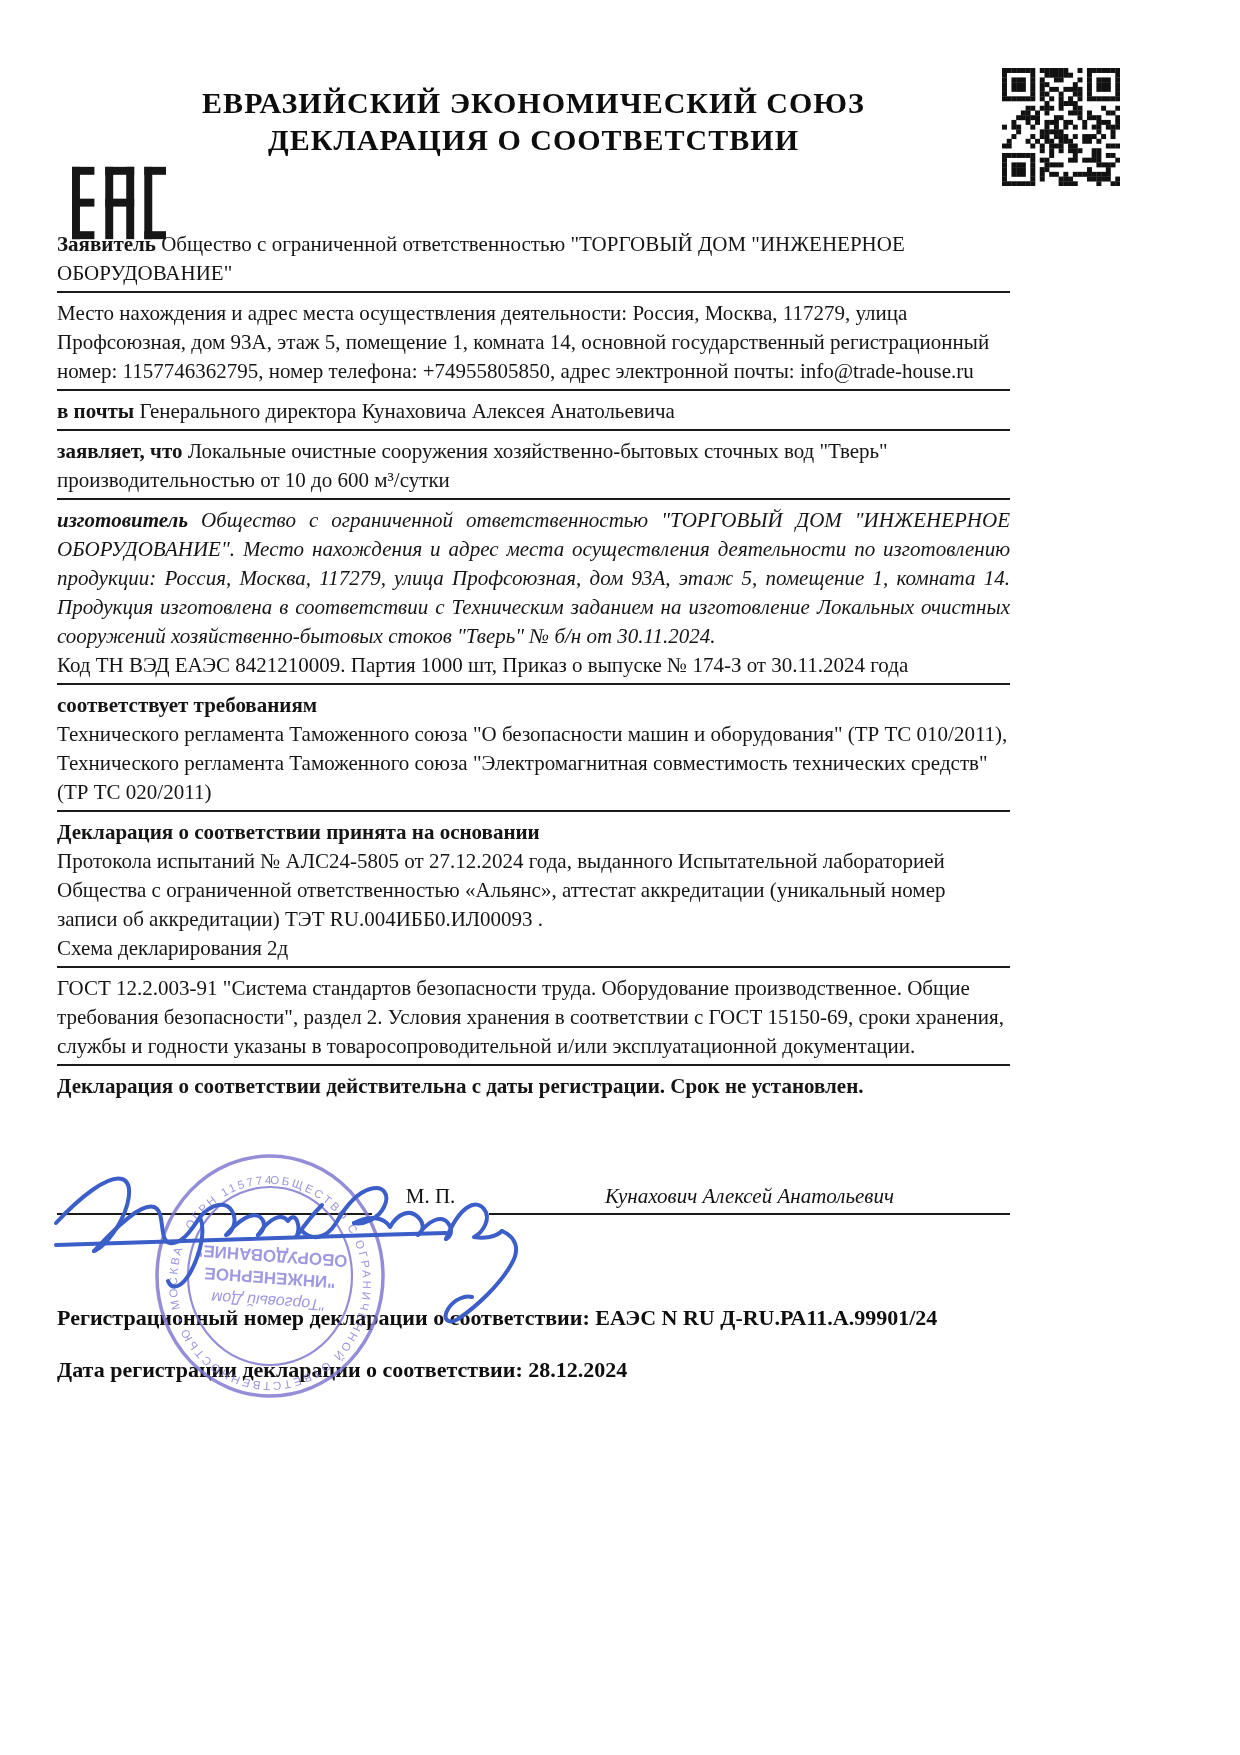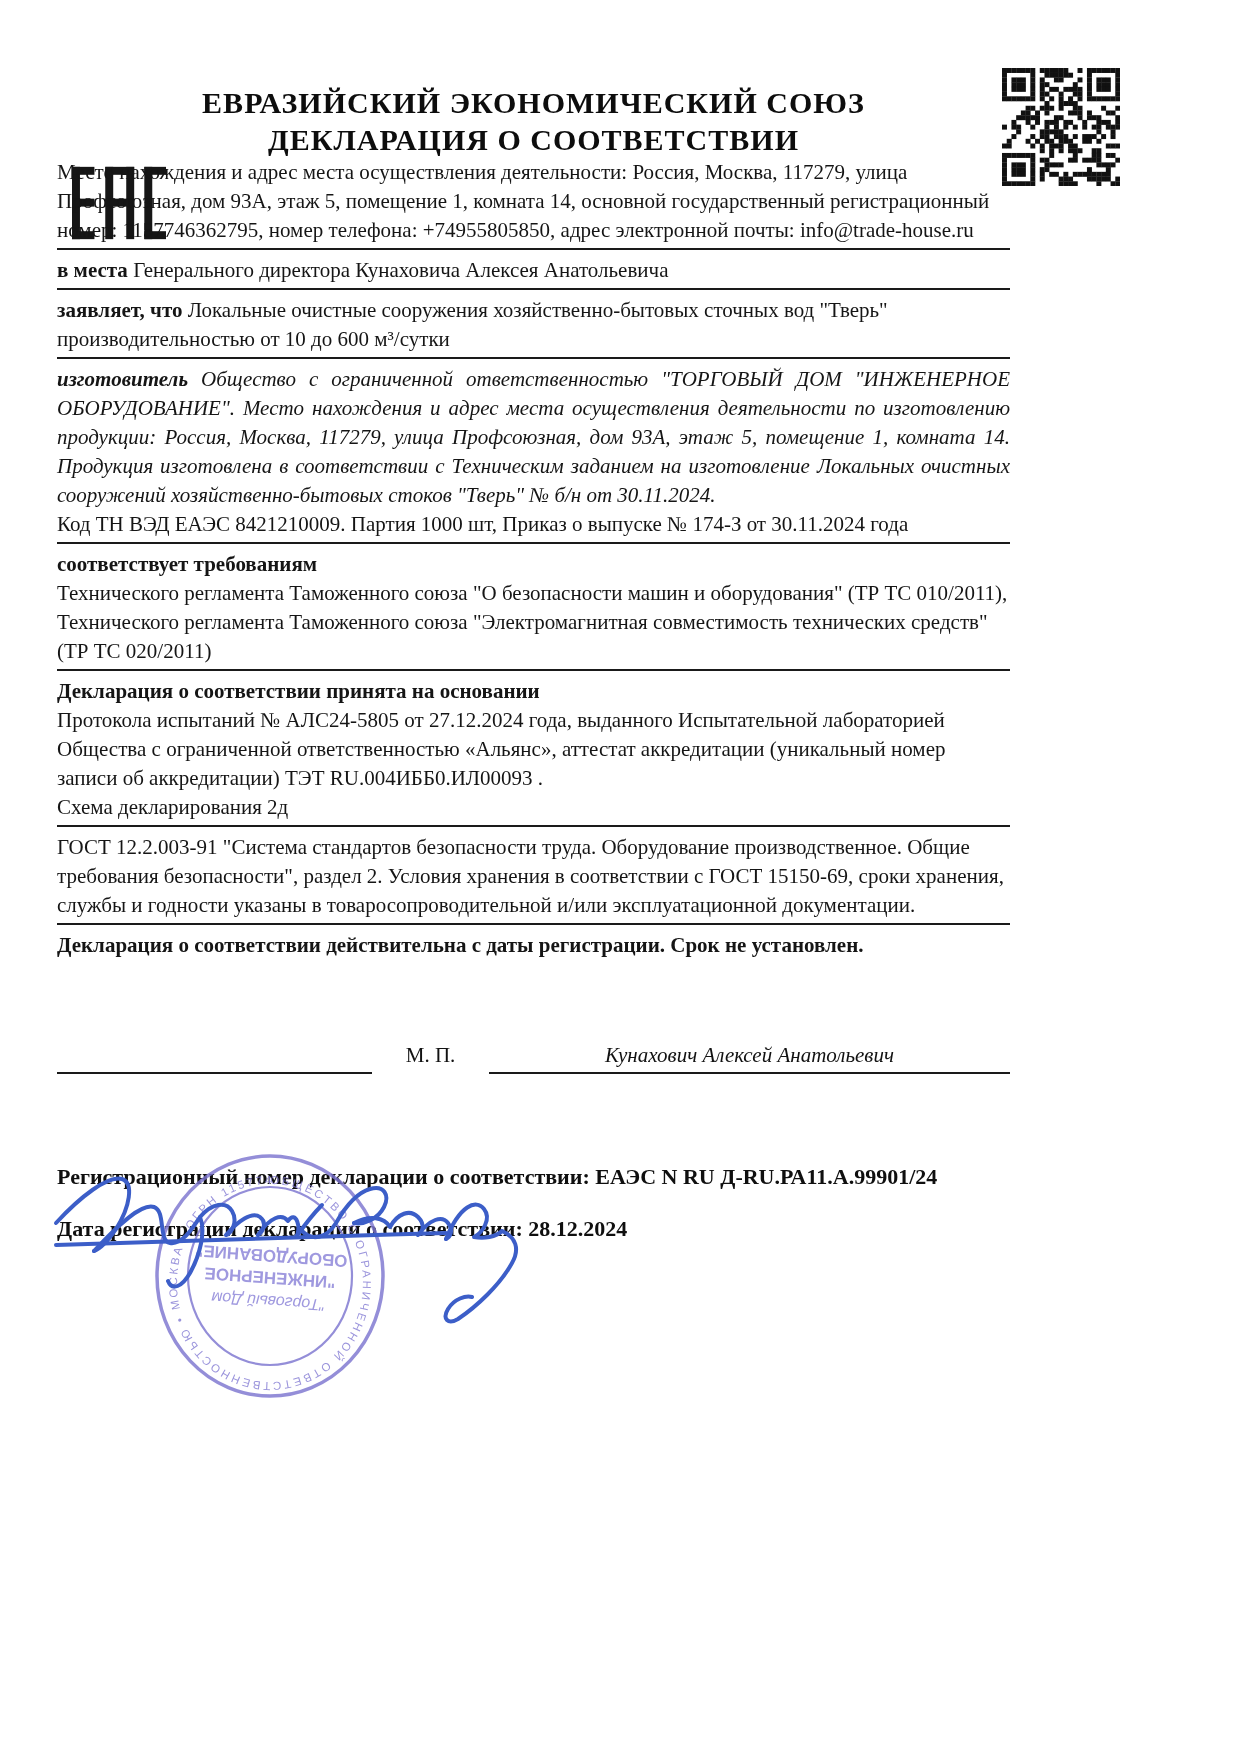--- a/index.html
+++ b/index.html
@@ -388,27 +388,30 @@
         <rect x="113.28" y="113.28" width="4.97" height="4.97" fill="#111"></rect>
       </svg>
   </div>
 
   <div class="content">
     <div class="doc-title">
       <div>ЕВРАЗИЙСКИЙ ЭКОНОМИЧЕСКИЙ СОЮЗ</div>
       <div>ДЕКЛАРАЦИЯ О СООТВЕТСТВИИ</div>
     </div>
 
+    <div class="rule body-start">
+      <p class="p" style="margin:0"><b>Заявитель</b> <span>Общество с ограниченной ответственностью "ТОРГОВЫЙ ДОМ "ИНЖЕНЕРНОЕ ОБОРУДОВАНИЕ"</span></p>
+    </div>
 
     <div class="rule">
       <p class="p" style="margin:0">Место нахождения и адрес места осуществления деятельности: Россия, Москва, 117279, улица Профсоюзная, дом 93А, этаж 5, помещение 1, комната 14, основной государственный регистрационный номер: 1157746362795, номер телефона: +74955805850, адрес электронной почты: info@trade-house.ru</p>
     </div>
 
     <div class="rule">
-      <p class="p" style="margin:0"><b>в места</b> <span>Генерального директора Кунаховича Алексея Анатольевича</span></p>
+      <p class="p" style="margin:0"><b>в почты</b> <span>Генерального директора Кунаховича Алексея Анатольевича</span></p>
     </div>
 
     <div class="rule">
       <p class="p" style="margin:0"><b>заявляет, что</b> <span>Локальные очистные сооружения хозяйственно-бытовых сточных вод "Тверь" производительностью от 10 до 600 м³/сутки</span></p>
     </div>
 
     <div class="rule">
       <p class="p just" style="margin:0"><b>изготовитель</b> <span>Общество с ограниченной ответственностью "ТОРГОВЫЙ ДОМ "ИНЖЕНЕРНОЕ ОБОРУДОВАНИЕ". Место нахождения и адрес места осуществления деятельности по изготовлению продукции: Россия, Москва, 117279, улица Профсоюзная, дом 93А, этаж 5, помещение 1, комната 14. Продукция изготовлена в соответствии с Техническим заданием на изготовление Локальных очистных сооружений хозяйственно-бытовых стоков "Тверь" № б/н от 30.11.2024.</span></p>
       <p class="p" style="margin:0">Код ТН ВЭД ЕАЭС 8421210009. Партия 1000 шт, Приказ о выпуске № 174-З от 30.11.2024 года</p>
     </div>

